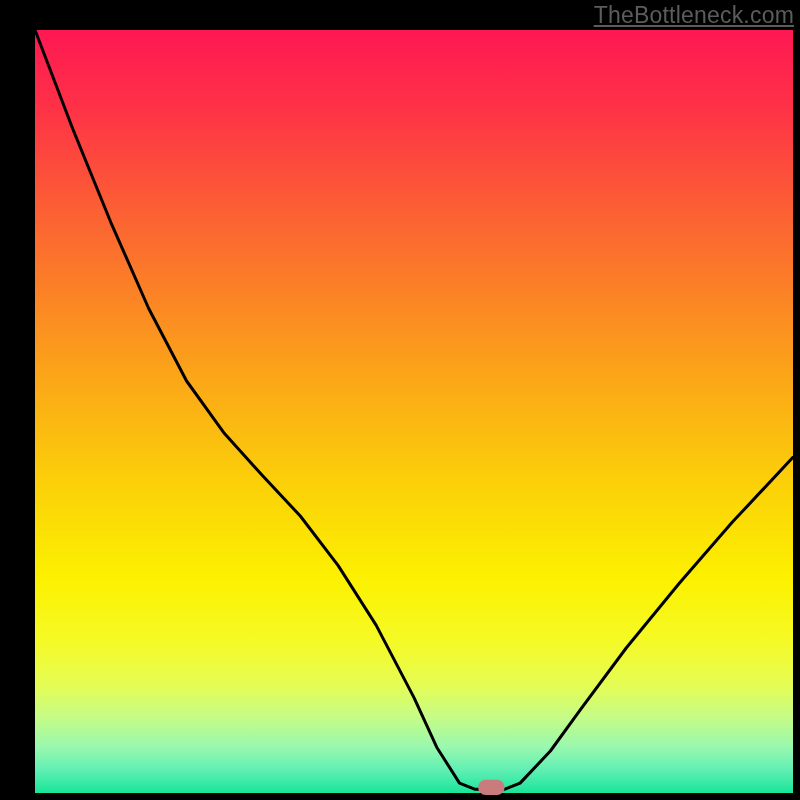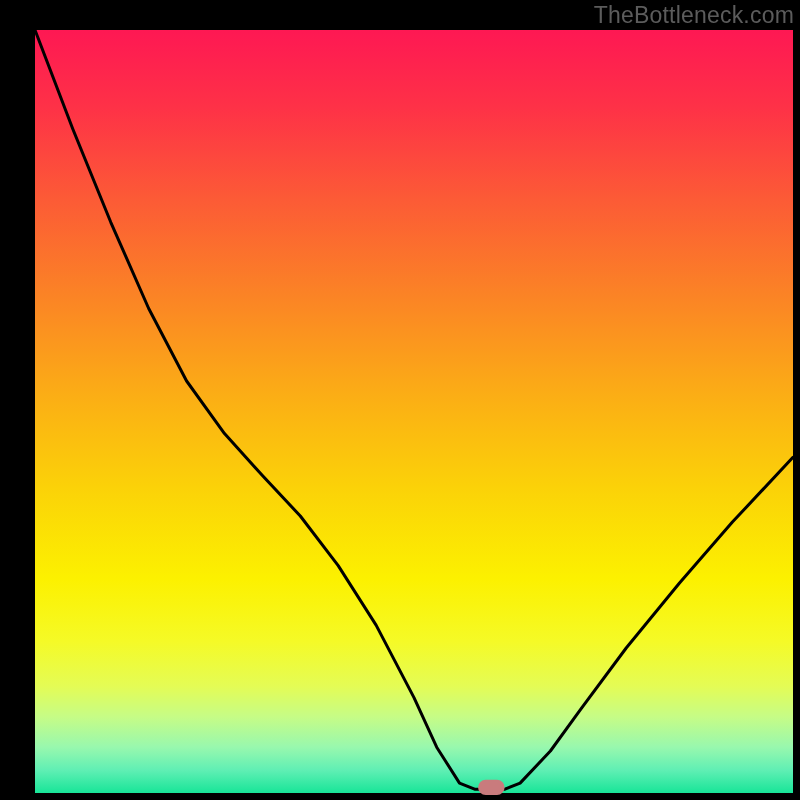--- a/index.html
+++ b/index.html
@@ -17,20 +17,21 @@
     height: 800px;
   }
   .watermark {
     position: absolute;
     top: 2px;
     right: 6px;
     color: #5c5c5c;
     font-size: 23px;
     font-weight: 500;
     letter-spacing: 0.2px;
+    text-decoration: underline;
   }
   svg {
     position: absolute;
     top: 0;
     left: 0;
   }
 </style>
 </head>
 <body>
 

